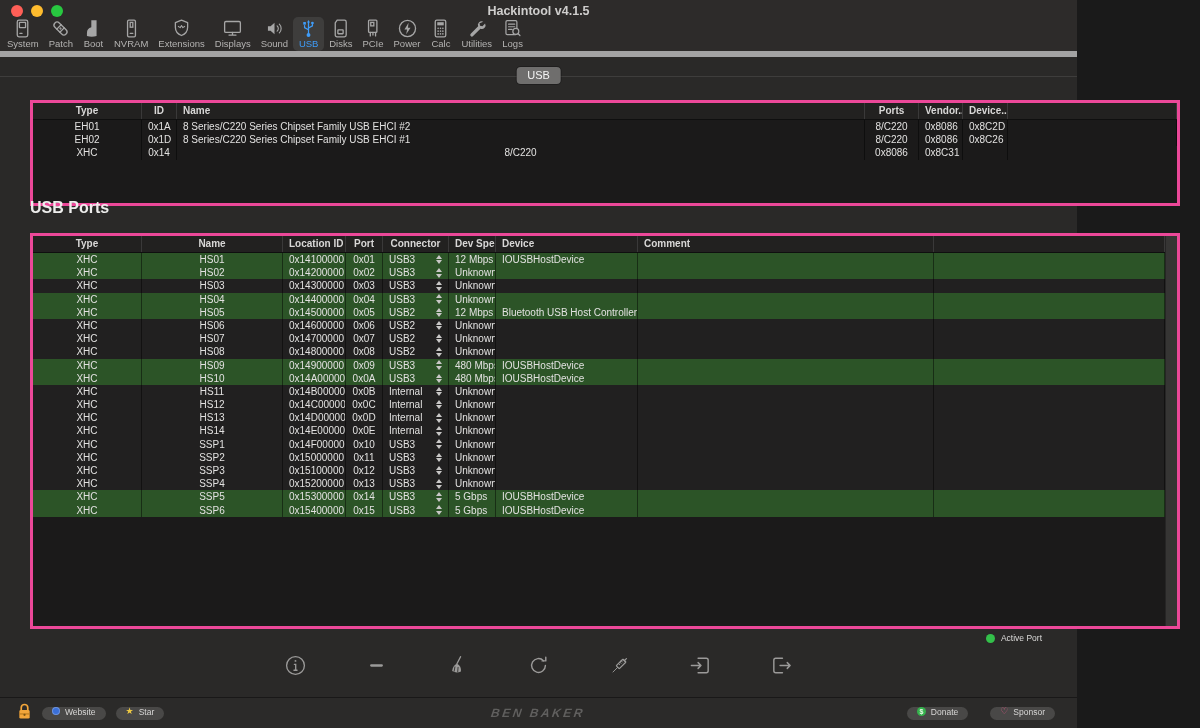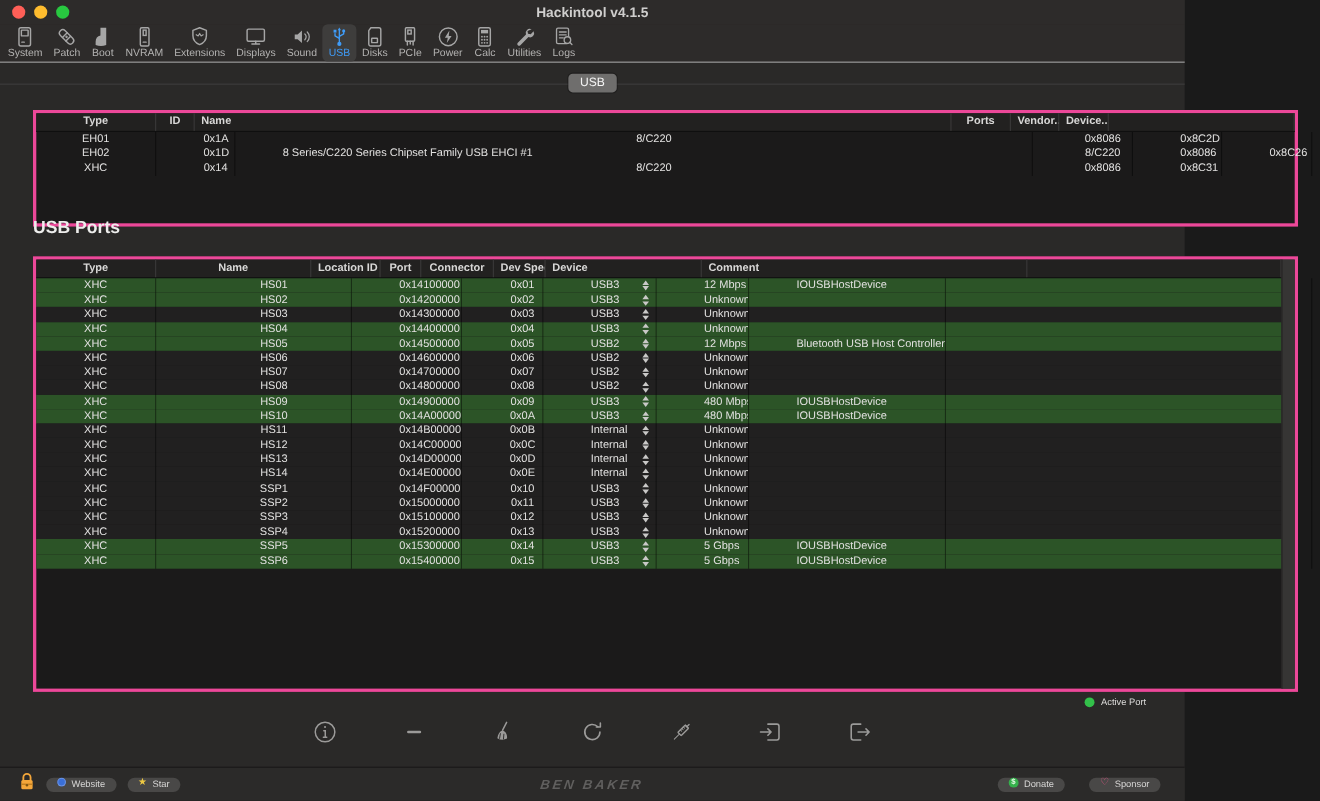--- a/index.html
+++ b/index.html
@@ -7,21 +7,21 @@
     font-family:"Liberation Sans", sans-serif; -webkit-font-smoothing:antialiased; }
   .window { position:relative; width:1077px; height:728px; background:#2a2928; }
 
   
   .titlebar { position:absolute; top:0; left:0; right:0; height:22px; background:#2d2b2a; }
   .lights { position:absolute; left:11px; top:5px; display:flex; gap:8px; }
   .light { width:12px; height:12px; border-radius:50%; }
   .win-title { position:absolute; left:0; right:0; top:4px; text-align:center;
     font-size:12.5px; font-weight:bold; color:#cfcecd; }
   .toolbar { position:absolute; top:22px; left:0; right:0; height:35px; background:#2d2b2a;
-    border-bottom:1px solid #a3a3a3; display:flex; align-items:center; padding-left:2px; }
+    border-bottom:6px solid #a3a3a3; display:flex; align-items:flex-end; padding-left:2px; }
   .tb-item { display:flex; flex-direction:column; align-items:center; justify-content:flex-start;
     padding:1px 5px 2px; border-radius:5px; color:#a6a6a6; cursor:default; }
   .tb-item svg { width:21px; height:21px; display:block; }
   .tb-item .tb-label { font-size:9.5px; margin-top:0; color:#b4b3b2; line-height:10px; }
   .tb-item.selected { background:#3e3d3c; color:#3f9cf8; }
   .tb-item.selected .tb-label { color:#3f9cf8; }
 
   
   .tabline { position:absolute; top:76px; left:0; right:0; height:1px; background:#3e3d3c; }
   .tabpill { position:absolute; top:67px; left:50%; transform:translateX(-50%);
@@ -29,21 +29,21 @@
     border-radius:4px; box-shadow:0 0 0 1px rgba(0,0,0,.25); }
 
   
   .panel { position:absolute; left:30px; width:1150px; background:#1b1a1a; border:3px solid #ec4899; }
   .panel-top { top:100px; height:106px; }
   .panel-ports { top:233px; height:396px; }
   .grid-head { display:grid; height:17px; line-height:16px; background:#222120;
     border-bottom:1px solid #0f0f0f; }
   .grid-head .hc { font-size:10px; font-weight:bold; color:#d8d7d6; padding:0 6px;
     border-right:1px solid #3a3939; white-space:nowrap; overflow:hidden; }
-  .grid-row { display:grid; height:13.2px; line-height:13.2px; background:#212020;gap:37px; }
+  .grid-row { display:grid; height:13.2px; line-height:13.2px; background:#212020; }
   .grid-row .c { font-size:10px; color:#e2e1e0; padding:0 6px;
     border-right:1px solid rgba(0,0,0,.45); white-space:nowrap; overflow:hidden; }
   .grid-row.active { background:#2c5427; }
   .cols-top   { grid-template-columns:109px 35px 688px 54px 44px 45px 1fr; }
   .cols-ports { grid-template-columns:109px 141px 63px 37px 66px 47px 142px 296px 1fr; }
   .t-center { text-align:center; } .t-left { text-align:left; }
   .ports-body { position:absolute; top:0; left:0; right:12px; bottom:0; }
   .scrolltrack { position:absolute; top:0; right:0; bottom:0; width:12px;
     background:#363534; border-left:1px solid #262525; }
   .section-title { position:absolute; left:30px; top:199px; font-size:16px;
@@ -259,20 +259,21 @@
       <div class="hc t-center">Ports</div>
       <div class="hc t-center">Vendor...</div>
       <div class="hc t-center">Device...</div>
       <div class="hc"></div>
     </div>
     <div>
 
         <div class="grid-row cols-top" style="background:transparent">
           <div class="c t-center">EH01</div>
           <div class="c t-center">0x1A</div>
+          <div class="c t-left">8 Series/C220 Series Chipset Family USB EHCI #2</div>
           <div class="c t-center">8/C220</div>
           <div class="c t-center">0x8086</div>
           <div class="c t-center">0x8C2D</div>
           <div class="c"></div>
         </div>
 
         <div class="grid-row cols-top" style="background:transparent">
           <div class="c t-center">EH02</div>
           <div class="c t-center">0x1D</div>
           <div class="c t-left">8 Series/C220 Series Chipset Family USB EHCI #1</div>

